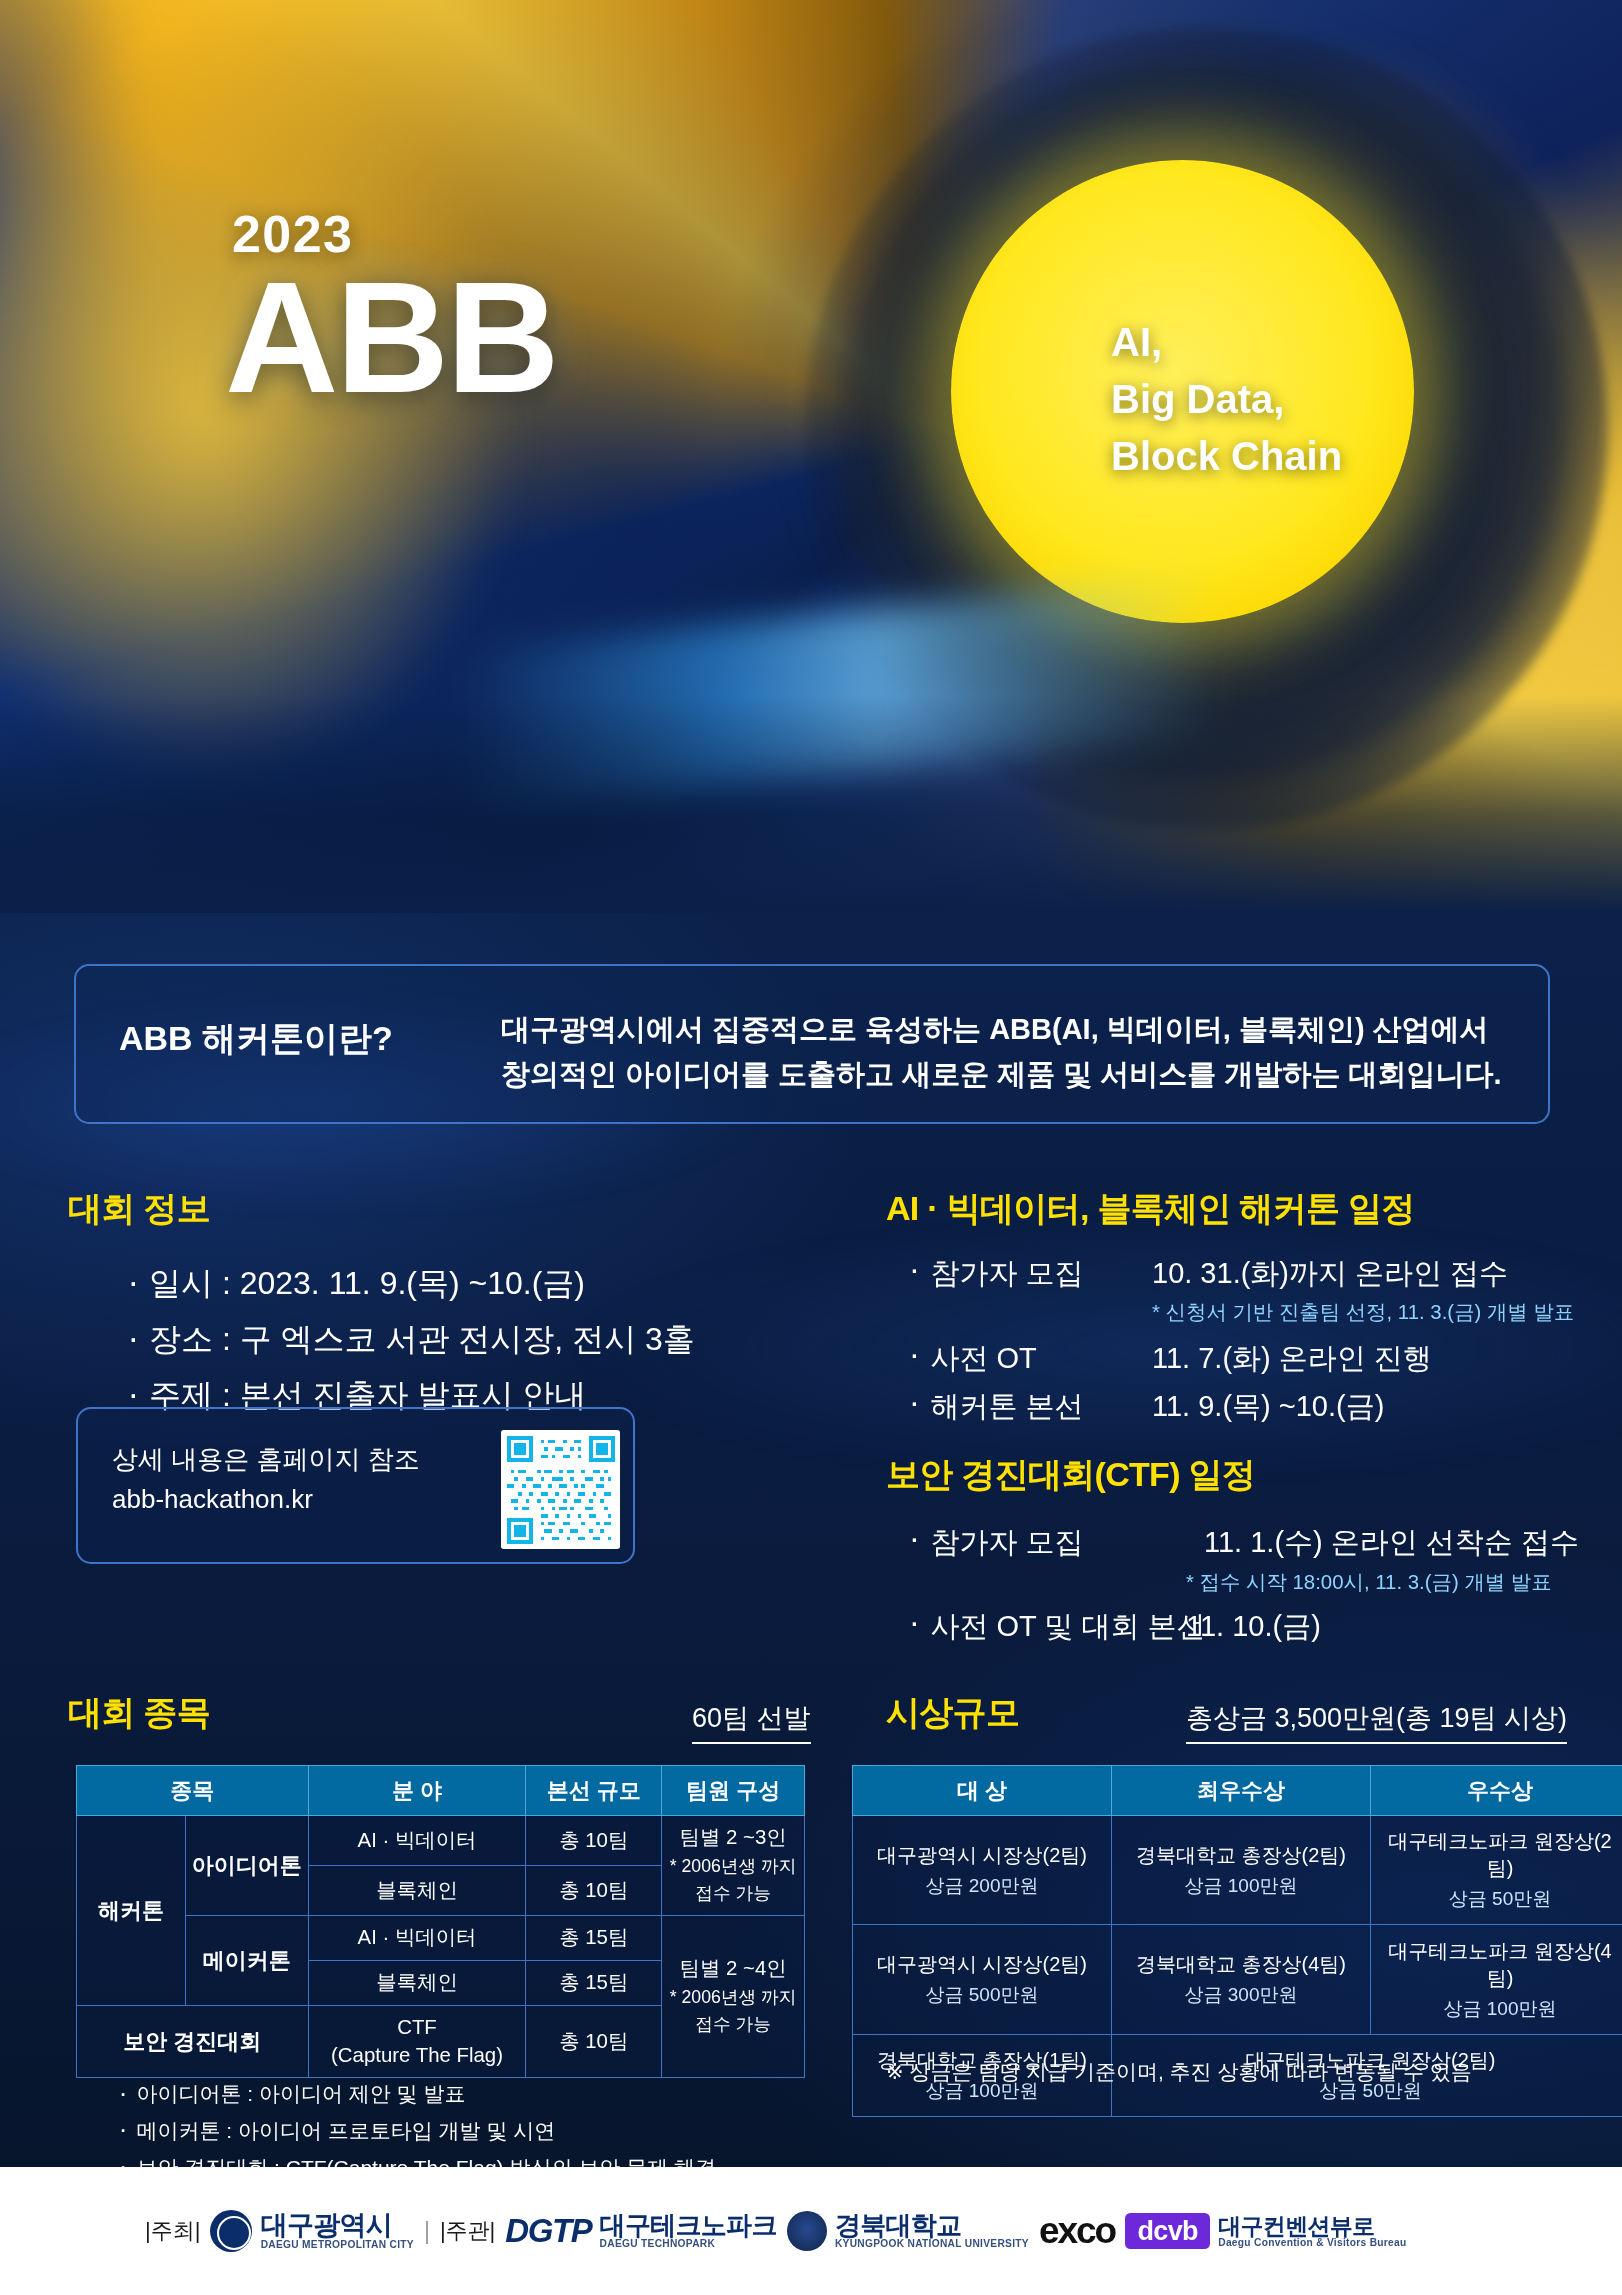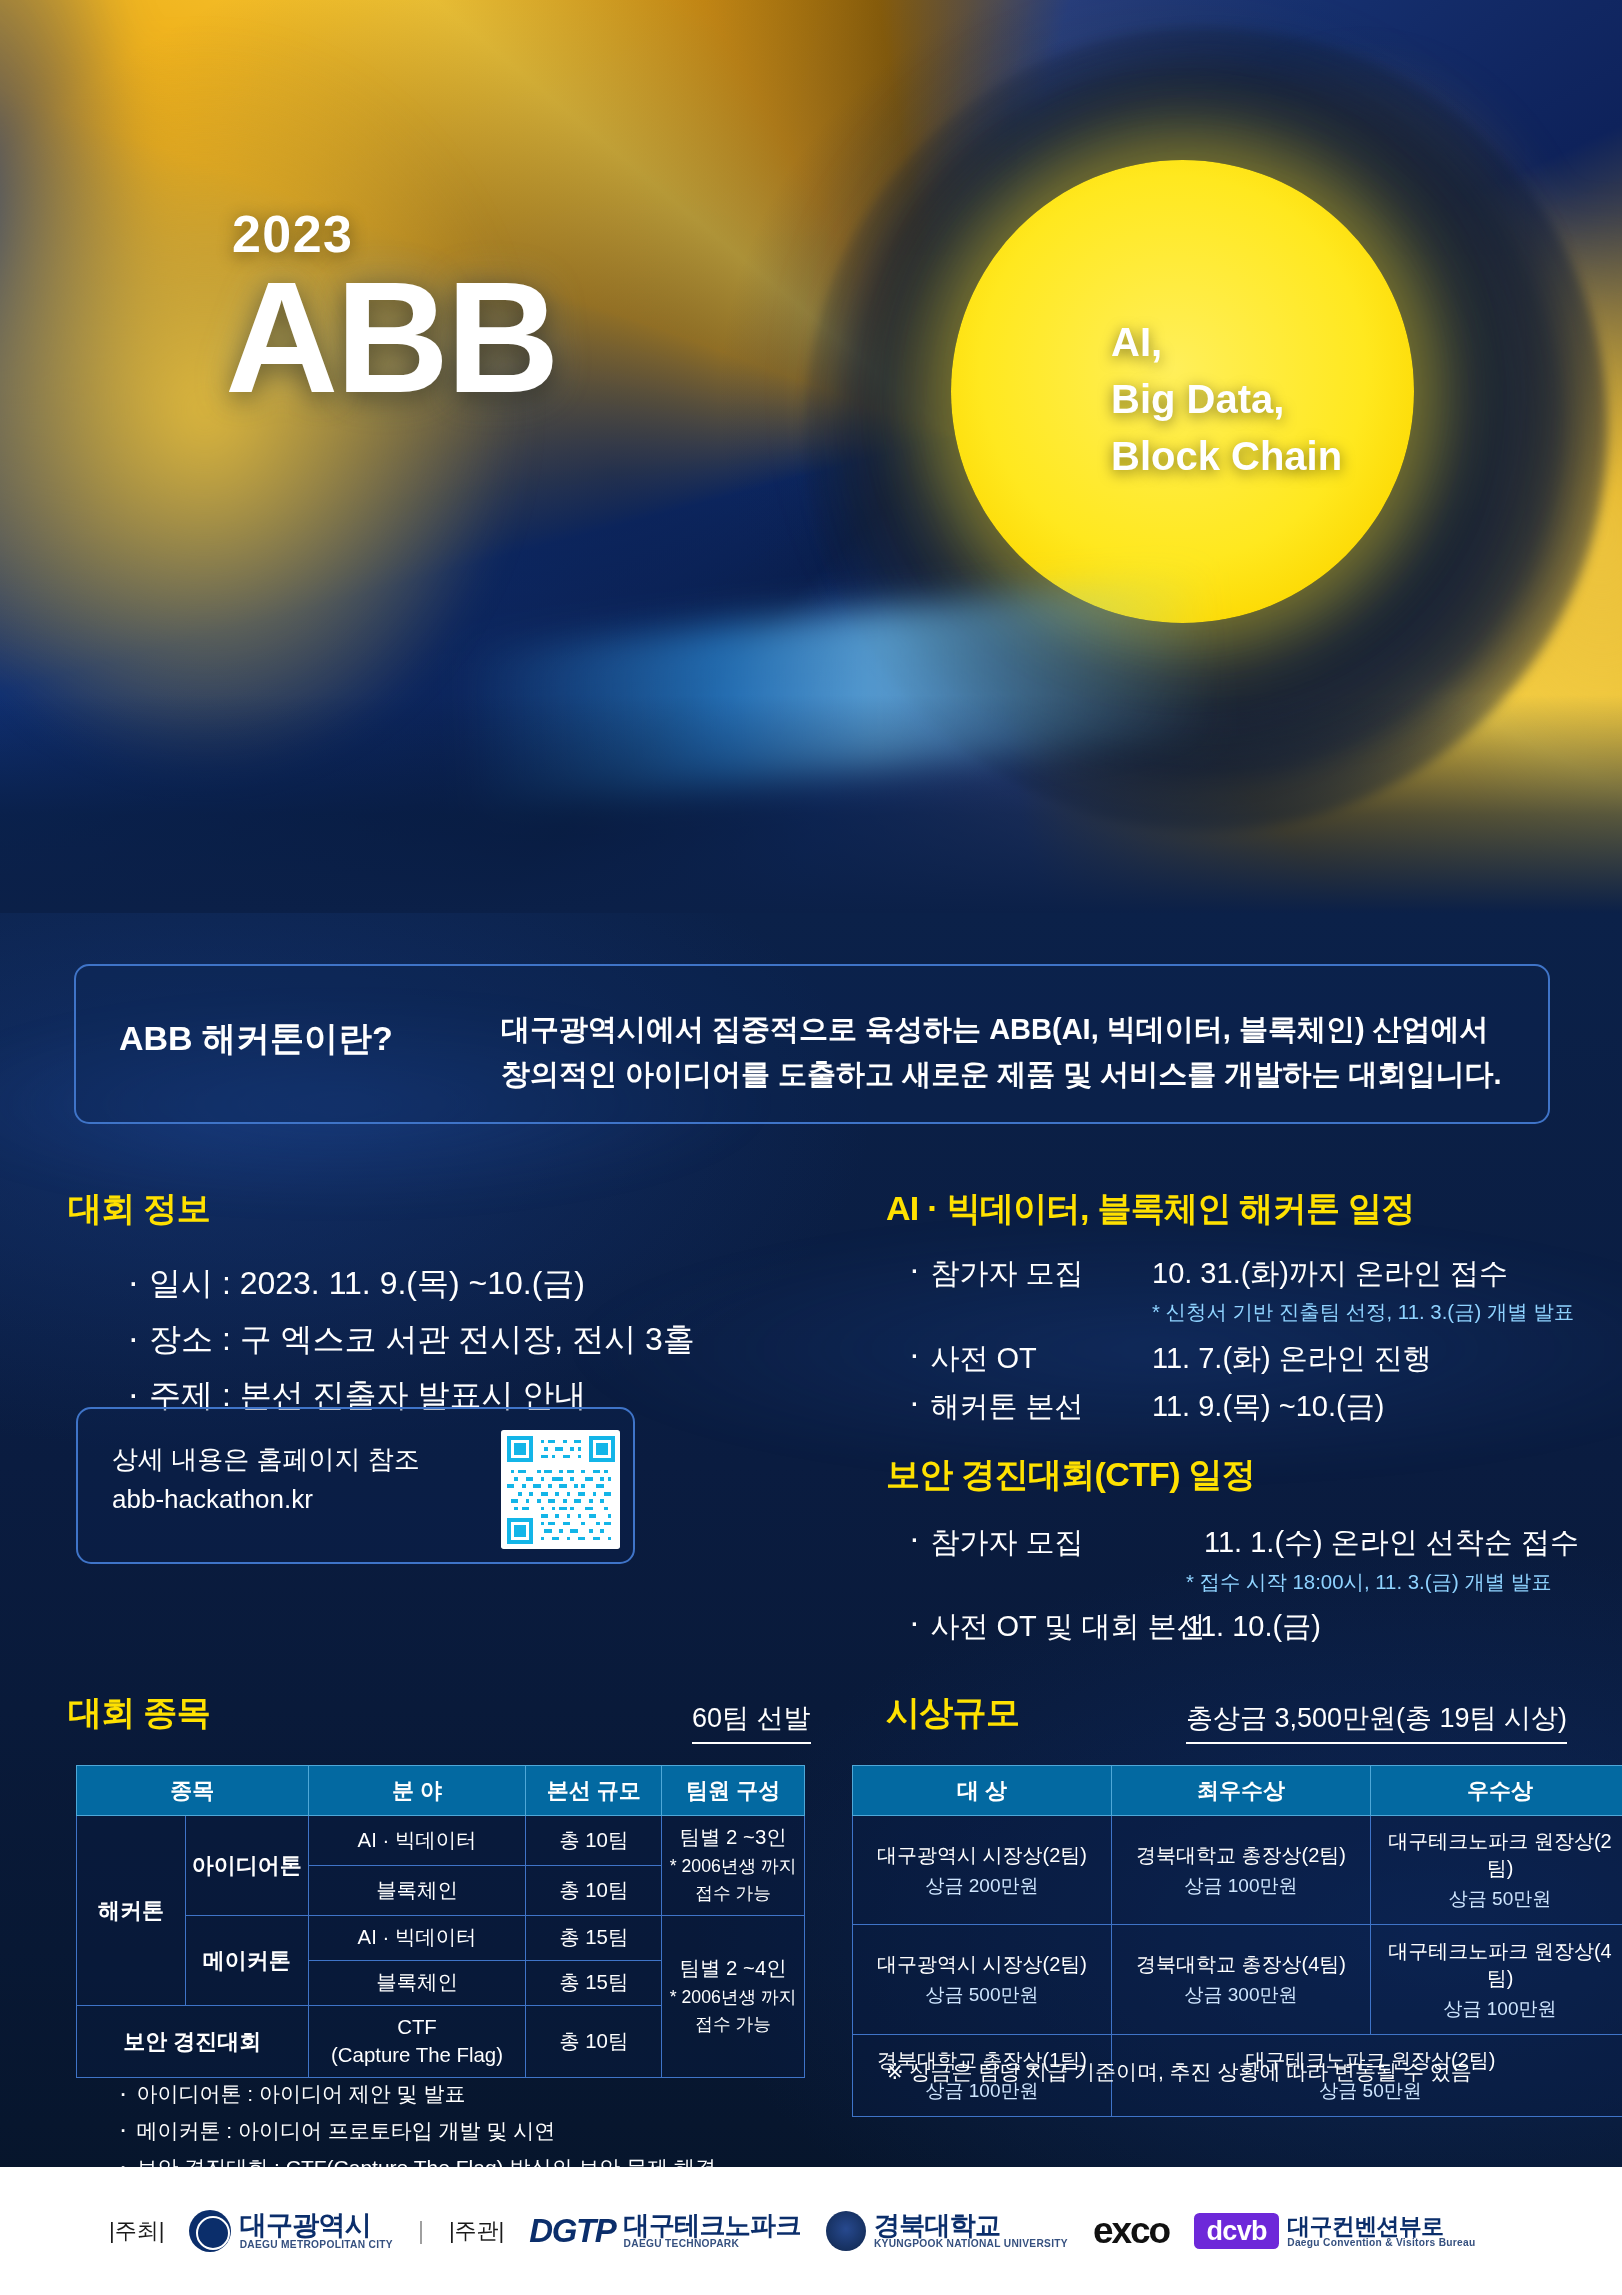--- a/index.html
+++ b/index.html
@@ -217,22 +217,23 @@
     position:absolute; left:886px; top:2058px; font-size:21px; color:#ffffff;
   }
 
   
   .footer {
     position:absolute; left:0; top:2167px; width:1622px; height:128px;
     background:#ffffff;
     display:flex; align-items:center;
   }
   .footer-inner {
-    display:flex; align-items:center; gap:25px; padding-left:109px;
+    display:flex; align-items:center; gap:10px; padding-left:109px;
     width:100%;
+    margin-left:36px;
   }
   .f-label {
     font-size:22px; color:#1a1a1a; font-weight:500; white-space:nowrap;
   }
   .f-div { color:#999; font-size:23px; }
   .f-logo { display:flex; align-items:center; gap:8.2px; }
   .f-logo-text { line-height:1.05; }
   .f-logo-main { font-size:27px; font-weight:700; color:#0b2e6b; letter-spacing:-0.7px; }
   .f-logo-sub { font-size:10.2px; font-weight:700; color:#35507f; letter-spacing:0.3px; }
   .f-seal {

